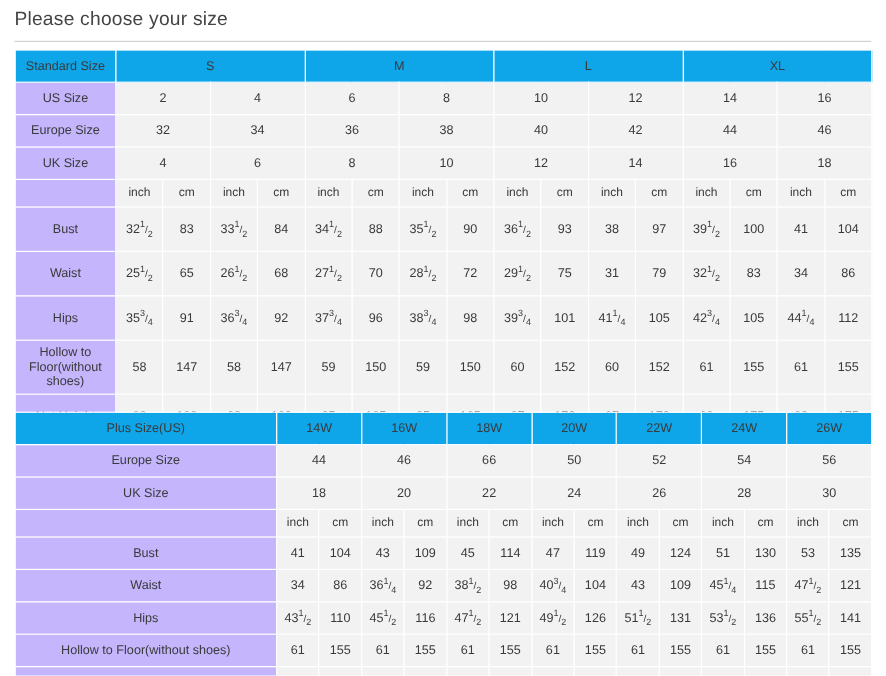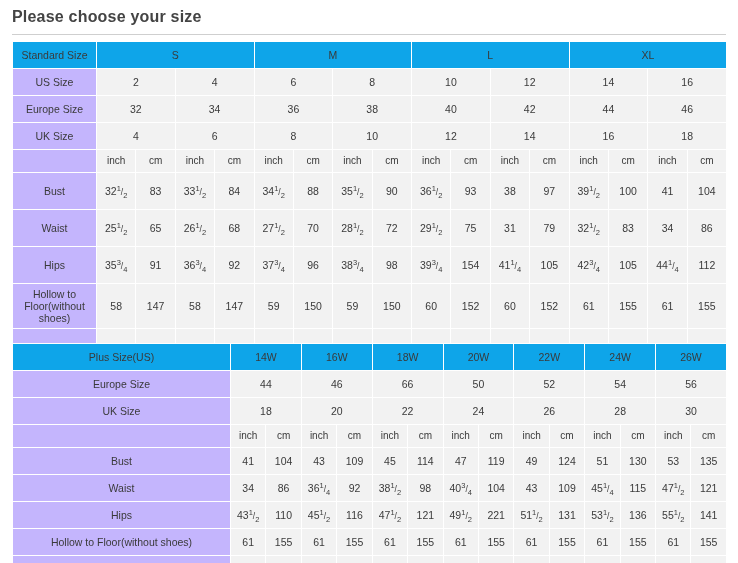--- a/index.html
+++ b/index.html
@@ -18,21 +18,21 @@
   .page {
     width: 738px;
     height: 563px;
     position: relative;
     box-sizing: border-box;
   }
   .title {
     font-size: 16px;
     color: #444444;
     padding: 8px 0 0 12px;
-    font-weight: bold;
+    font-weight: normal;
     letter-spacing: 0.2px;
   }
   .rule {
     border-bottom: 1px solid #cfcfcf;
     margin: 8px 12px 0 12px;
   }
   table {
     border-collapse: collapse;
     table-layout: fixed;
     font-size: 10.5px;
@@ -212,21 +212,21 @@
           <td class="lbl mid">Hips</td>
           <td class="val mid">35<span class="frac"><sup>3</sup><span class="sl">/</span><sub>4</sub></span></td>
           <td class="val mid">91</td>
           <td class="val mid">36<span class="frac"><sup>3</sup><span class="sl">/</span><sub>4</sub></span></td>
           <td class="val mid">92</td>
           <td class="val mid">37<span class="frac"><sup>3</sup><span class="sl">/</span><sub>4</sub></span></td>
           <td class="val mid">96</td>
           <td class="val mid">38<span class="frac"><sup>3</sup><span class="sl">/</span><sub>4</sub></span></td>
           <td class="val mid">98</td>
           <td class="val mid">39<span class="frac"><sup>3</sup><span class="sl">/</span><sub>4</sub></span></td>
-          <td class="val mid">154</td>
+          <td class="val mid">101</td>
           <td class="val mid">41<span class="frac"><sup>1</sup><span class="sl">/</span><sub>4</sub></span></td>
           <td class="val mid">105</td>
           <td class="val mid">42<span class="frac"><sup>3</sup><span class="sl">/</span><sub>4</sub></span></td>
           <td class="val mid">105</td>
           <td class="val mid">44<span class="frac"><sup>1</sup><span class="sl">/</span><sub>4</sub></span></td>
           <td class="val mid">112</td>
         </tr>
         <tr>
           <td class="lbl tall">Hollow to Floor(without shoes)</td>
           <td class="val tall">58</td>
@@ -357,21 +357,21 @@
         </tr>
         <tr>
           <td class="lbl">Hips</td>
           <td class="val">43<span class="frac"><sup>1</sup><span class="sl">/</span><sub>2</sub></span></td>
           <td class="val">110</td>
           <td class="val">45<span class="frac"><sup>1</sup><span class="sl">/</span><sub>2</sub></span></td>
           <td class="val">116</td>
           <td class="val">47<span class="frac"><sup>1</sup><span class="sl">/</span><sub>2</sub></span></td>
           <td class="val">121</td>
           <td class="val">49<span class="frac"><sup>1</sup><span class="sl">/</span><sub>2</sub></span></td>
-          <td class="val">221</td>
+          <td class="val">126</td>
           <td class="val">51<span class="frac"><sup>1</sup><span class="sl">/</span><sub>2</sub></span></td>
           <td class="val">131</td>
           <td class="val">53<span class="frac"><sup>1</sup><span class="sl">/</span><sub>2</sub></span></td>
           <td class="val">136</td>
           <td class="val">55<span class="frac"><sup>1</sup><span class="sl">/</span><sub>2</sub></span></td>
           <td class="val">141</td>
         </tr>
         <tr>
           <td class="lbl">Hollow to Floor(without shoes)</td>
           <td class="val">61</td>

